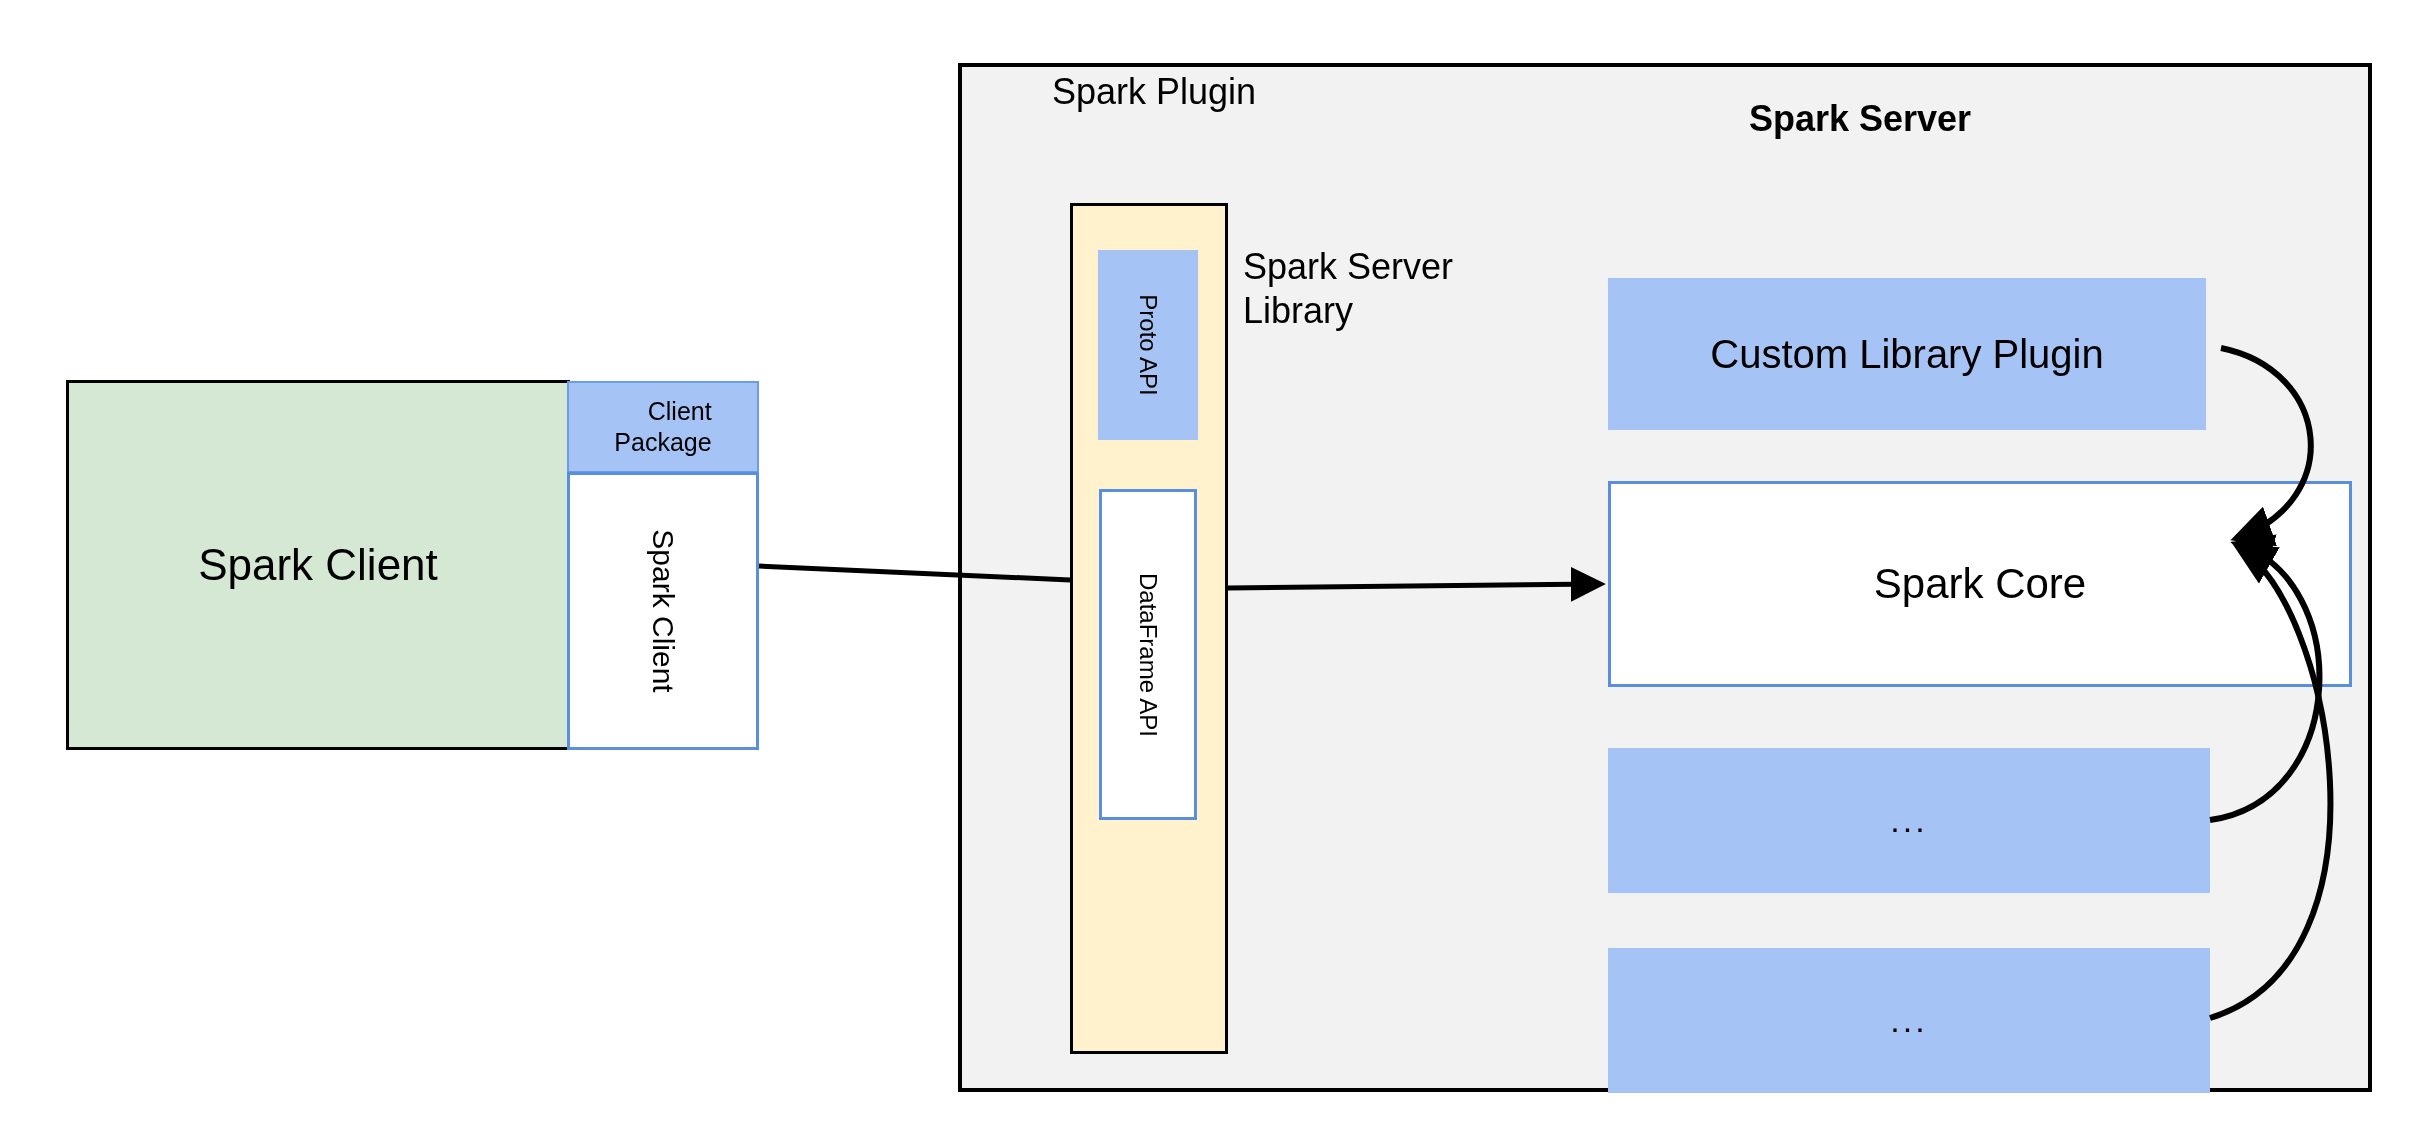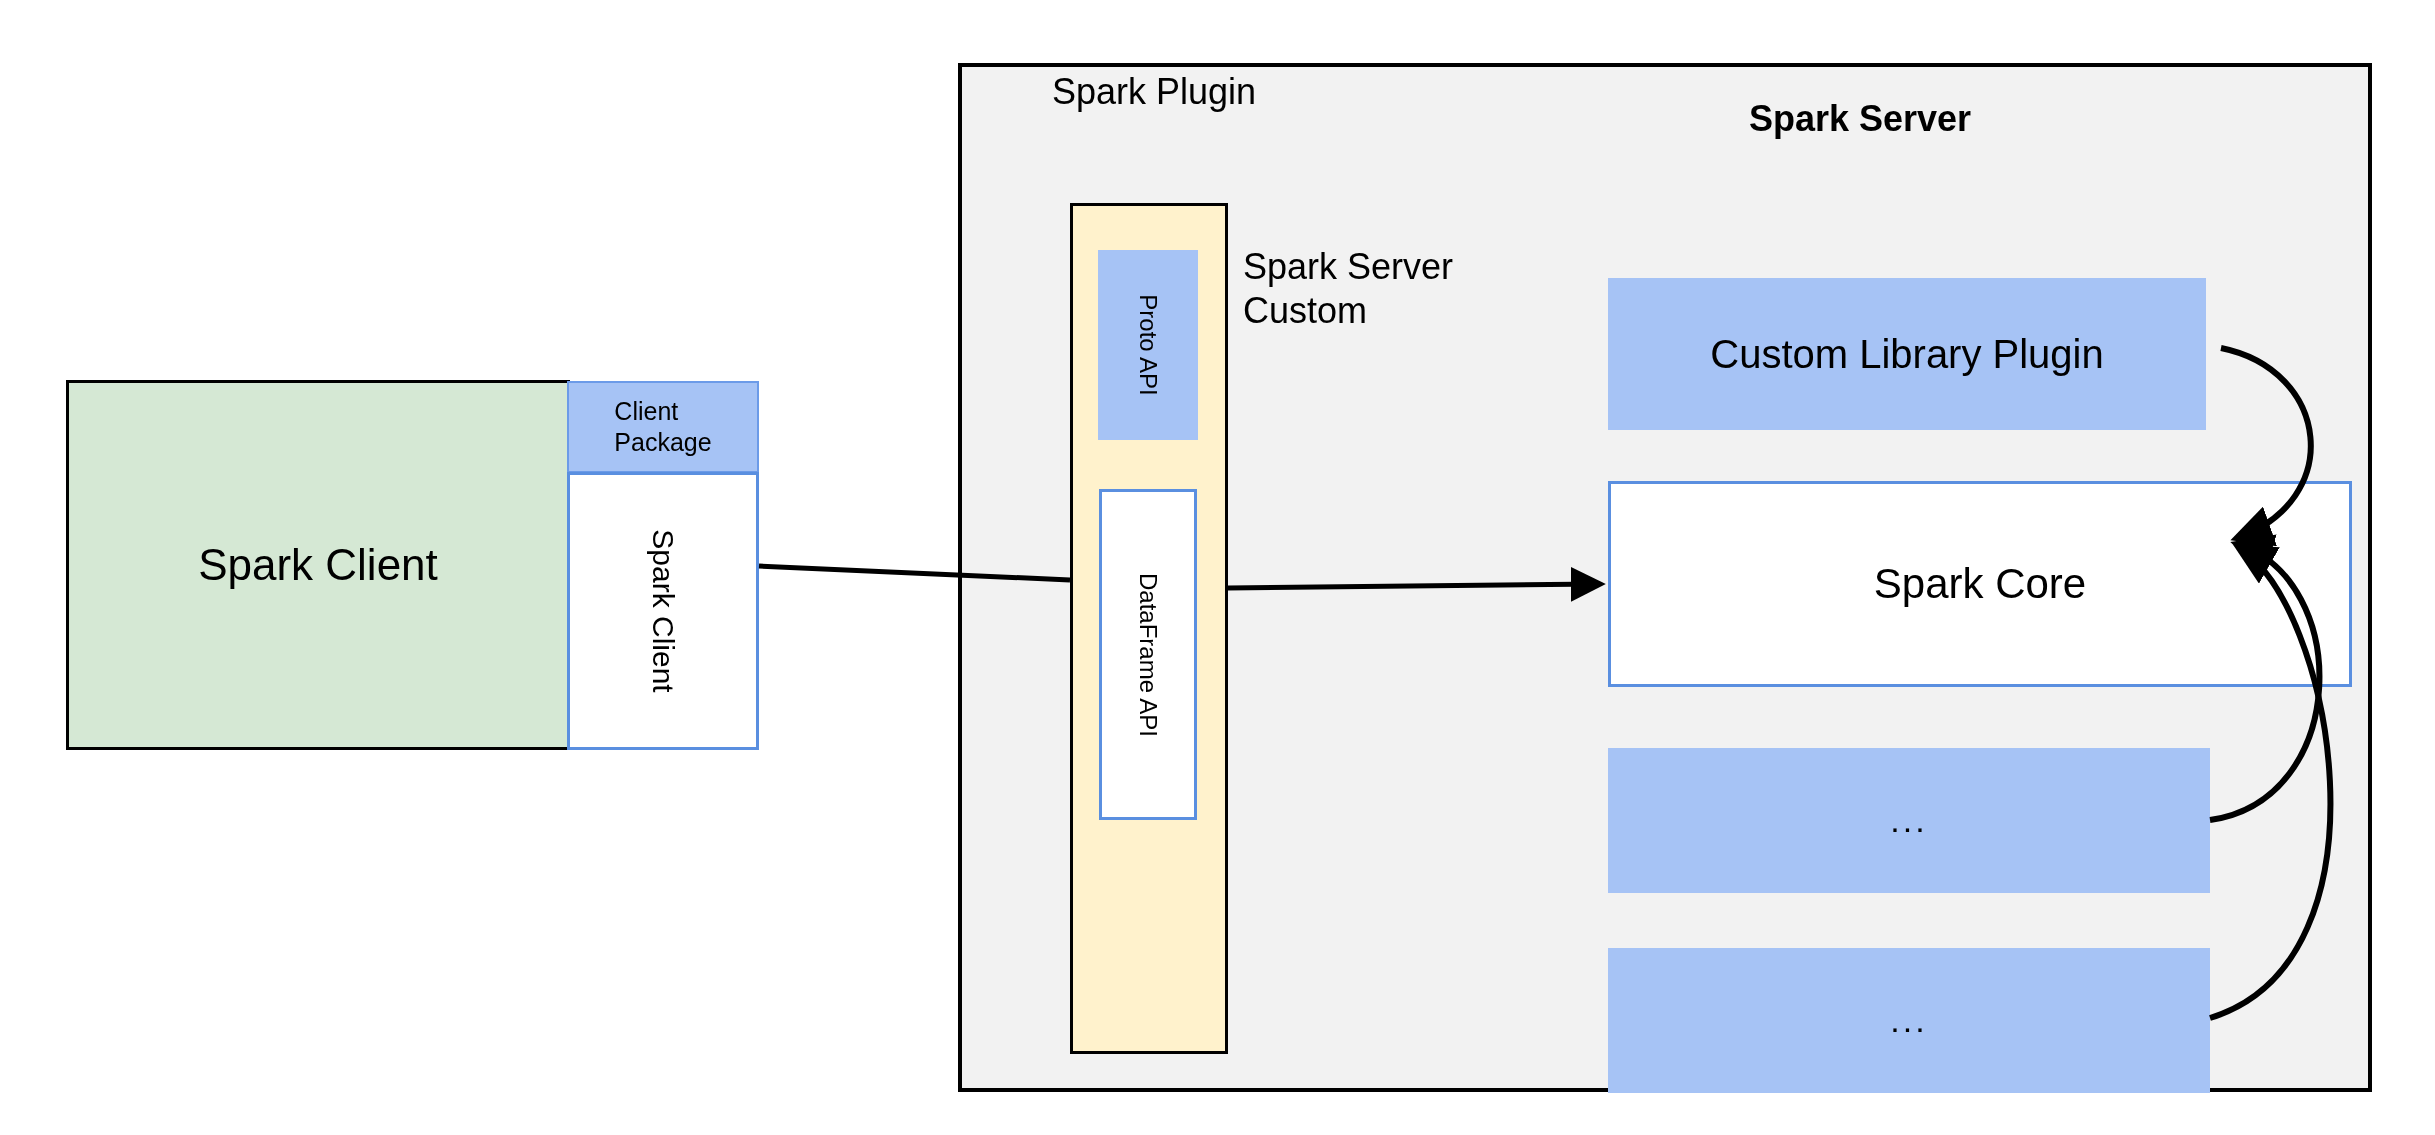--- a/index.html
+++ b/index.html
@@ -33,21 +33,21 @@
     z-index: 2;
   }
 
   
   .client-package {
     left: 567px; top: 381px;
     width: 192px; height: 92px;
     background: #A6C3F5;
     border: 2px solid #6C9BE8;
     display: flex; align-items: center; justify-content: center;
-    text-align: left;
+    text-align: right;
     font-size: 25px;
     line-height: 1.25;
     z-index: 4;
   }
 
   
   .spark-client {
     left: 567px; top: 472px;
     width: 192px; height: 278px;
     background: #ffffff;
@@ -168,21 +168,21 @@
   <div class="abs spark-server"></div>
 
   <div class="abs connect-api-label">
     <div>Spark Plugin</div>
   </div>
 
   <div class="abs server-title">Spark Server</div>
 
   <div class="abs server-lib-label">
     <div>Spark Server</div>
-    <div>Custom</div>
+    <div>Library</div>
   </div>
 
   <div class="abs connect-column"></div>
 
   <div class="abs proto-api">
     <span class="vtext small-v">Proto API</span>
   </div>
 
   <div class="abs dataframe-api">
     <span class="vtext small-v">DataFrame API</span>

